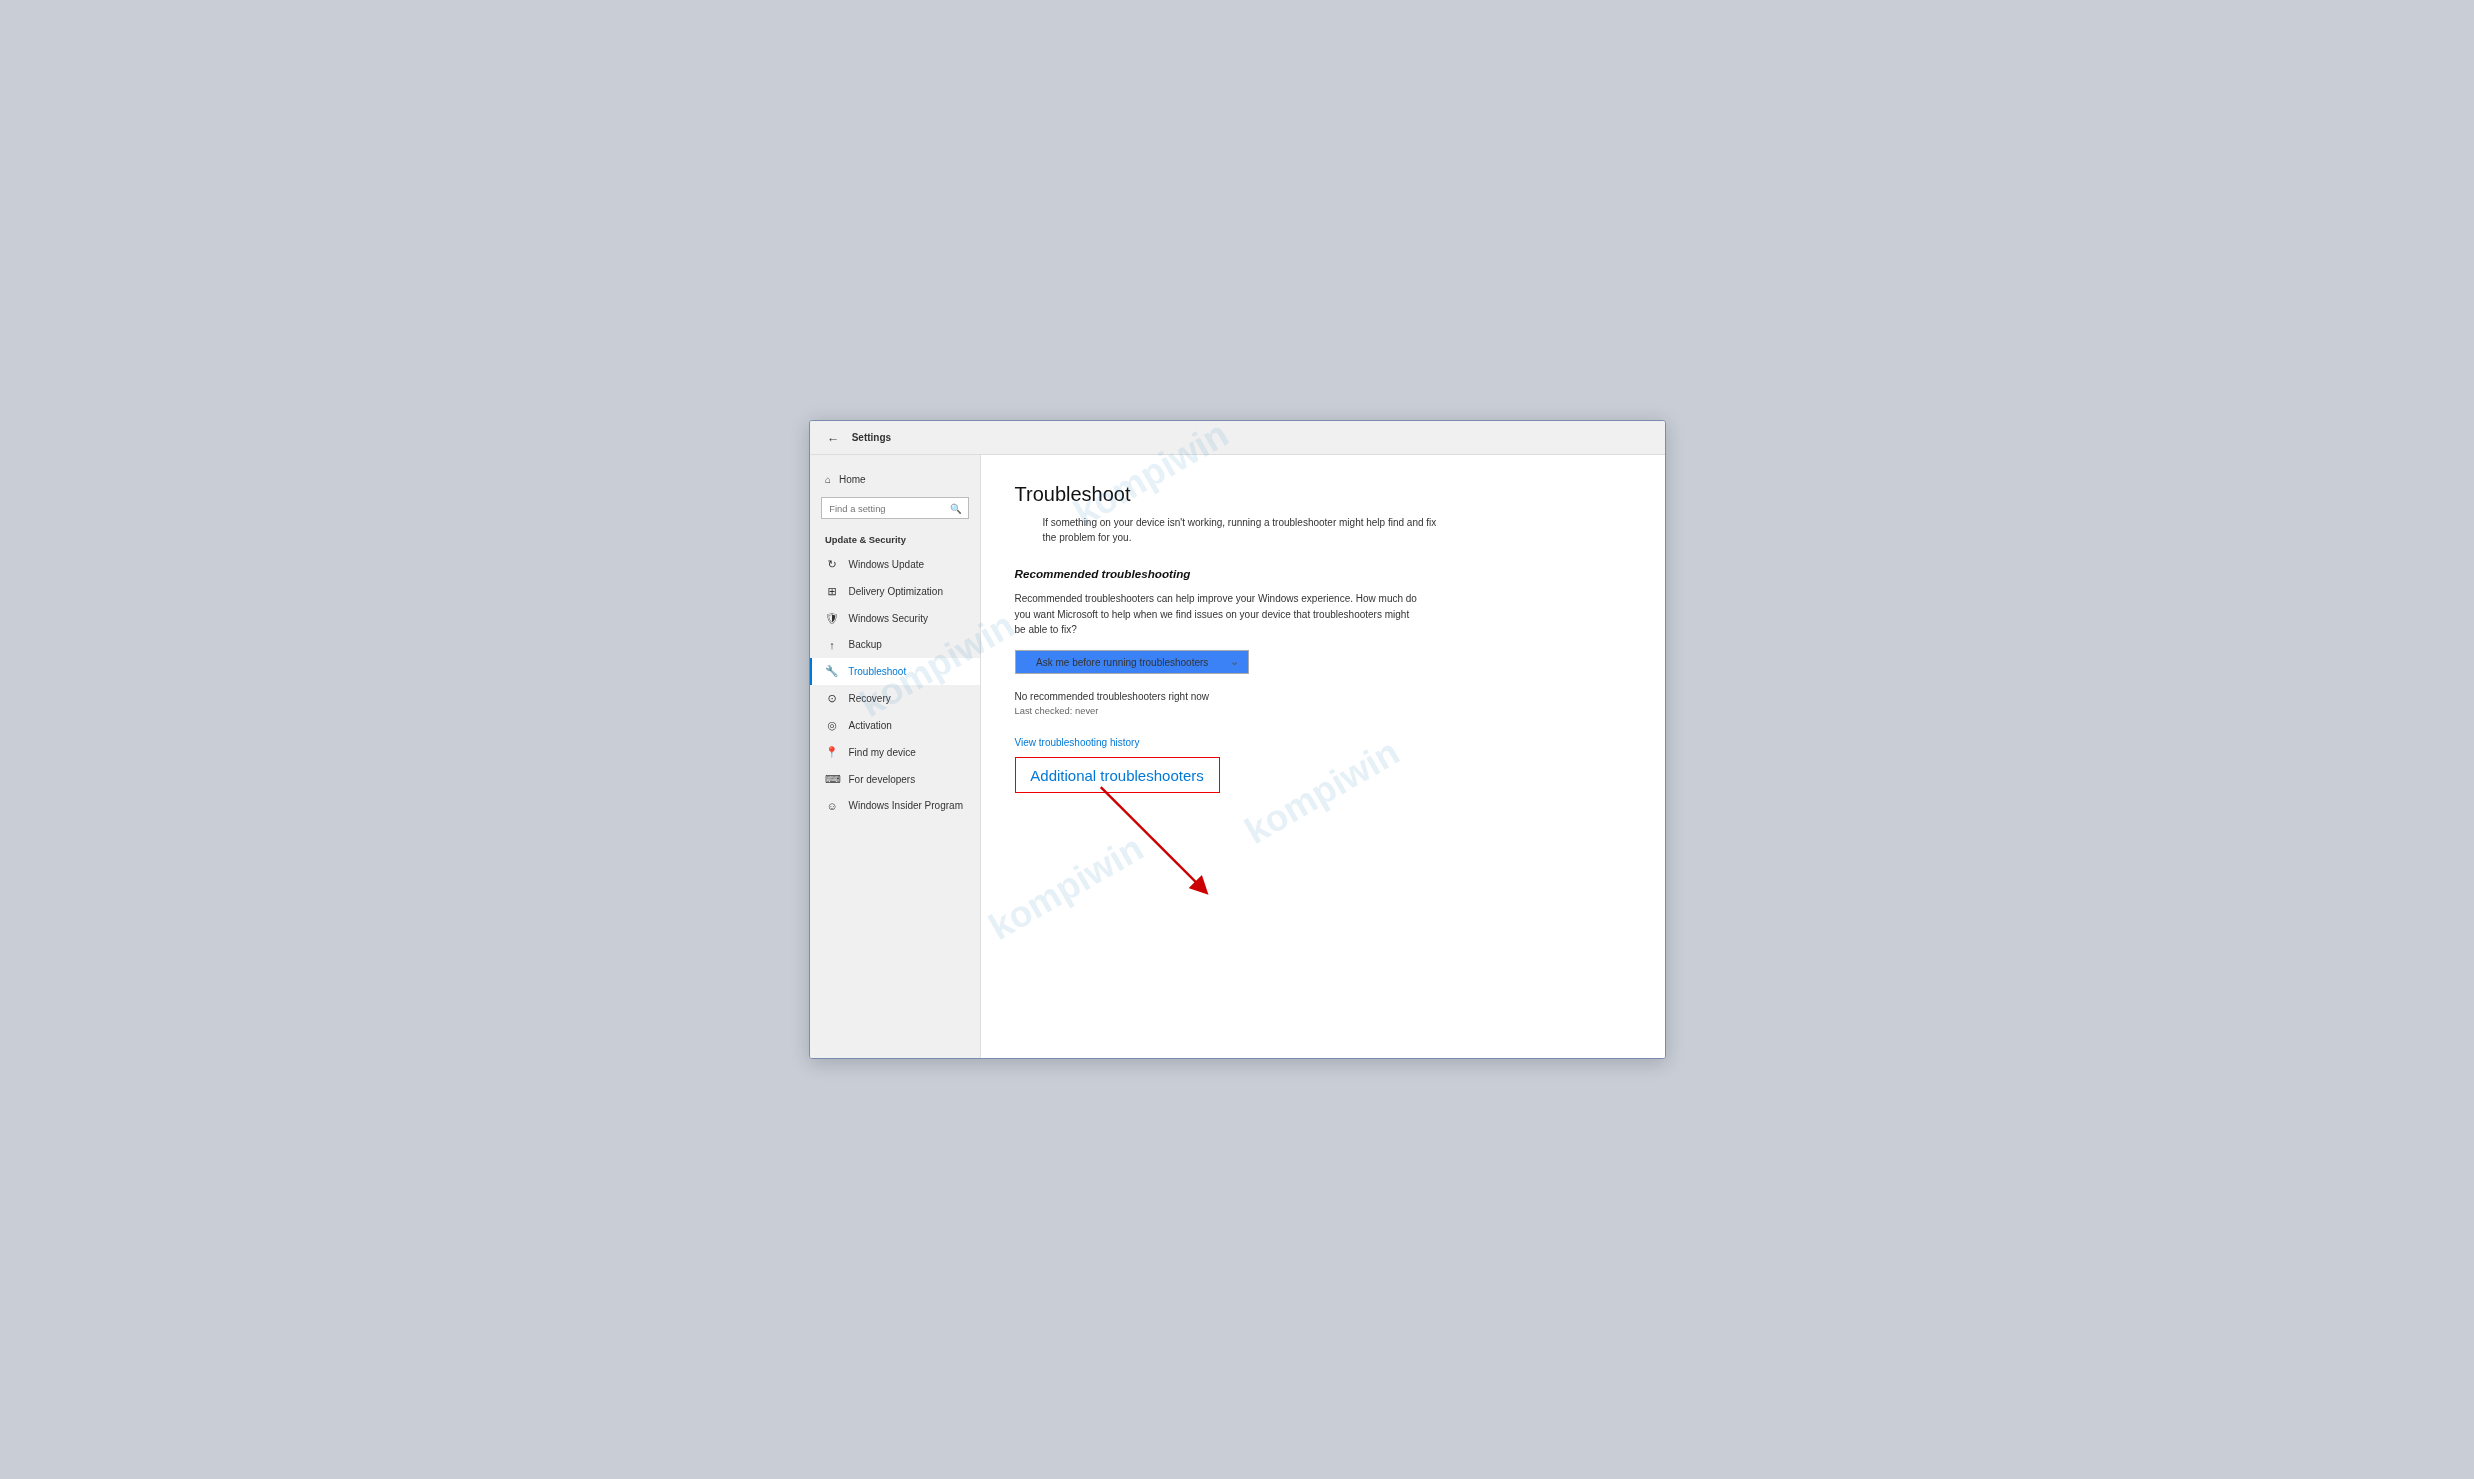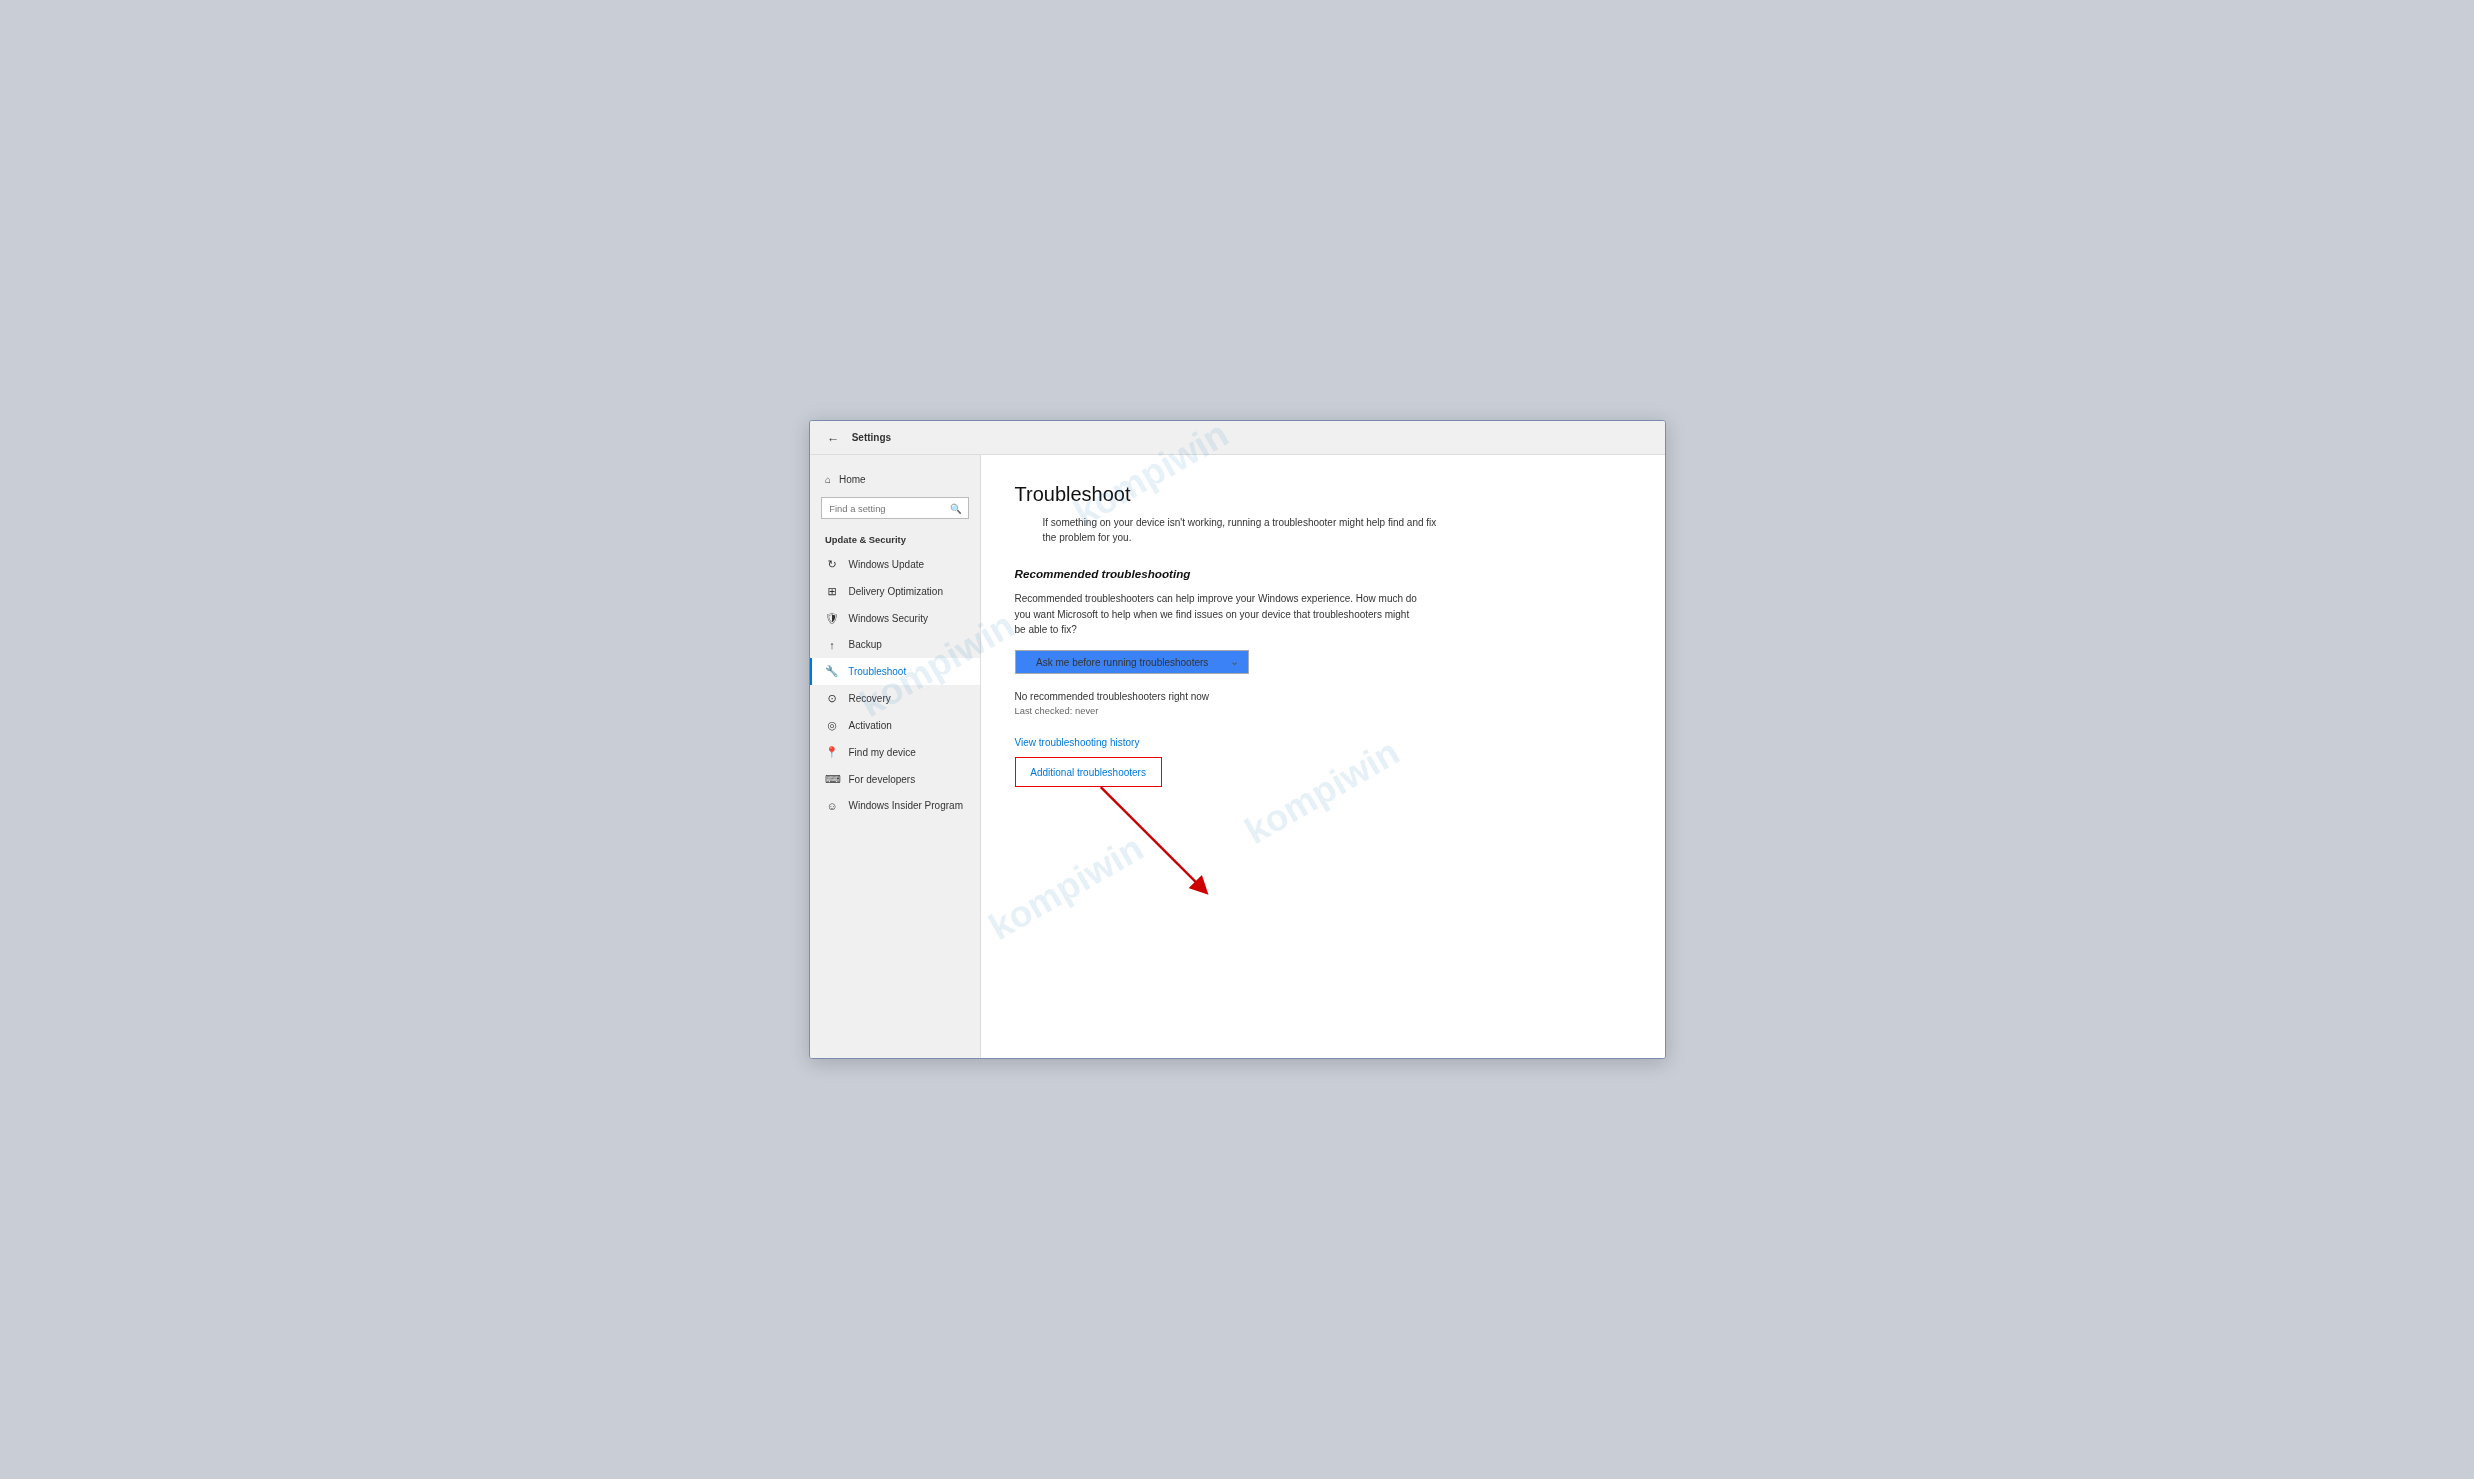--- a/index.html
+++ b/index.html
@@ -237,21 +237,21 @@
       display: inline-block;
       border: 1.6px solid #e00;
       padding: 2.3px;
       margin-bottom: 4.7px;
     }
 
     .additional-btn {
       border: none;
       background: none;
       padding: 6.2px 12.5px;
-      font-size: 10px;
+      font-size: 15px;
       color: #0078d7;
       cursor: pointer;
       display: block;
     }
 
     .arrow-svg {
       position: absolute;
       top: 15.6px;
       left: 94px;
       pointer-events: none;

